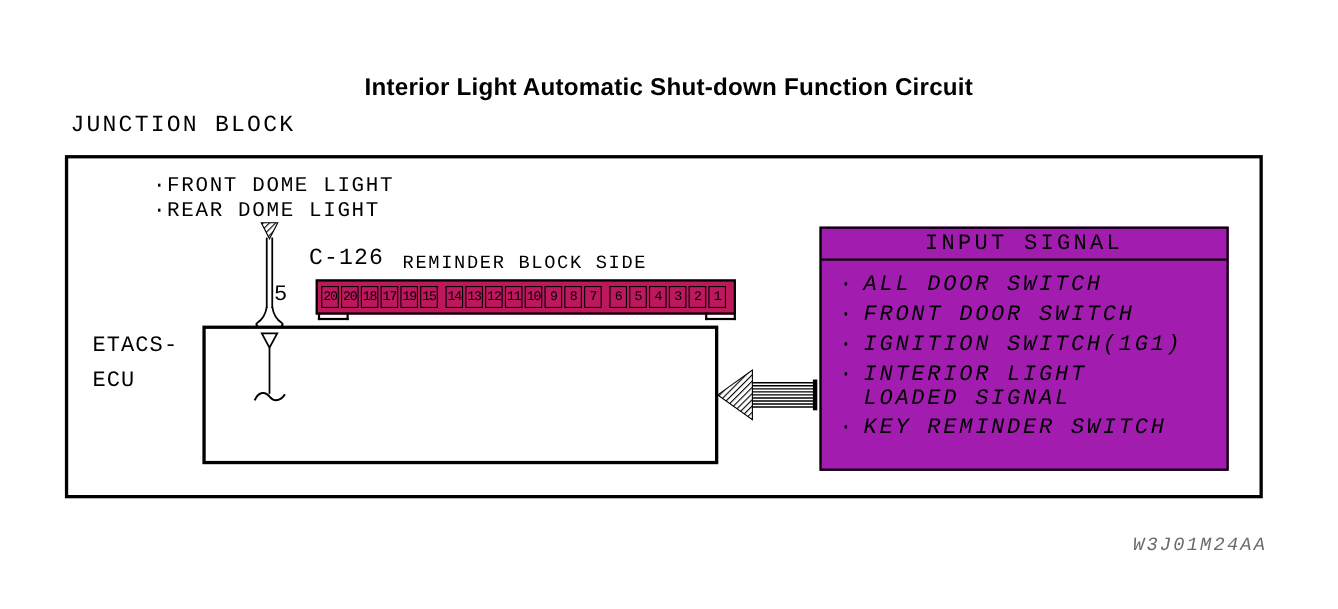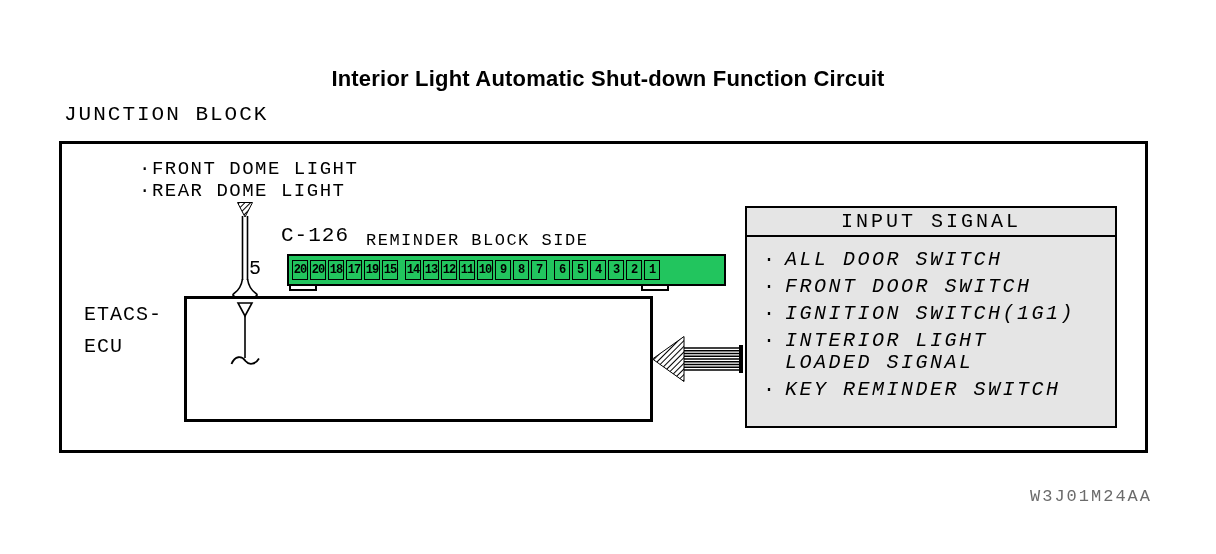--- a/index.html
+++ b/index.html
@@ -17,43 +17,43 @@
     font-weight:bold; font-size:22px; letter-spacing:0.2px;margin-top:44px;
   }
 
   
   .junction-block-label { left:64px; top:103px; font-size:21px; letter-spacing:2px; }
   .ecu-label { left:84px; top:299px; font-size:20px; line-height:32px; letter-spacing:1px; white-space:pre-line; }
   .dome-lights { left:139px; top:158px; font-size:19px; line-height:22px; letter-spacing:1.5px; }
   .pin5-label { left:249px; top:257px; font-size:20px; }
   .connector-id { left:281px; top:224px; font-size:21px; letter-spacing:1px; }
   .connector-side { left:366px; top:231px; font-size:17px; letter-spacing:1.5px; }
-  .figure-code { left:1030px; top:487px; font-size:17px; letter-spacing:2px; color:#6b6b6b; }
+  .figure-code { left:1030px; top:487px; font-size:17px; letter-spacing:2px; color:#6b6b6b;font-style:italic; }
 
   
   .outer-box { left:59px; top:141px; width:1089px; height:312px; border:3px solid #000; box-sizing:border-box; }
   .ecu-box   { left:184px; top:296px; width:469px; height:126px; border:3px solid #000; box-sizing:border-box; background:#fff; }
 
   
-  .connector { left:287px; top:254px; width:439px; height:32px; border:2px solid #000; box-sizing:border-box; background:#22c55e;font-weight:bold; }
+  .connector { left:287px; top:254px; width:382px; height:32px; border:2px solid #000; box-sizing:border-box; background:#be185d; }
   .pins { display:flex; align-items:center; gap:2px; padding:3px 3px; height:100%; box-sizing:border-box; }
   .pins > div.pin {
     width:16px; height:20px; border:1px solid #000; box-sizing:border-box;
     display:flex; align-items:center; justify-content:center;
     font-size:12px; letter-spacing:-1px; flex:none;
   }
   
   .pins > div.pin:nth-of-type(7)  { margin-left:5px; }
   .pins > div.pin:nth-of-type(15) { margin-left:5px; }
   .connector-tab { height:7px; width:28px; border:2px solid #000; border-top:none; box-sizing:border-box; }
   .tab-left  { left:289px; top:284px; }
   .tab-right { left:641px; top:284px; }
 
   
-  .input-box { left:745px; top:206px; width:372px; height:222px; border:2px solid #000; box-sizing:border-box; background:#e5e5e5; }
+  .input-box { left:745px; top:206px; width:372px; height:222px; border:2px solid #000; box-sizing:border-box; background:#a21caf; }
   .input-header {
     height:27px; border-bottom:2px solid #000; text-align:center;
     font-size:20px; letter-spacing:3px; line-height:27px;
   }
   .input-items { padding:12px 4px 0 16px; }
   .input-item { display:flex; margin-bottom:5px; font-size:20px; letter-spacing:2.5px; line-height:22px; }
   .input-item .bullet { width:22px; flex:none; text-align:left; }
   .input-item .label { white-space:pre-line;font-style:italic; }
 
   

